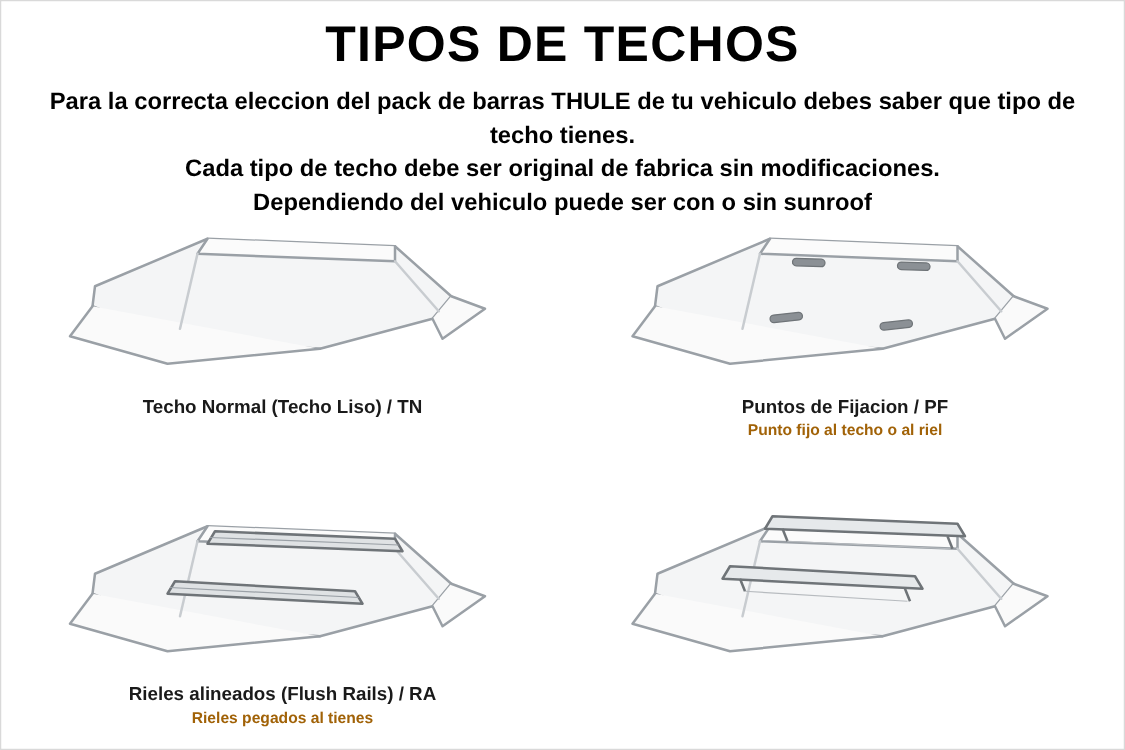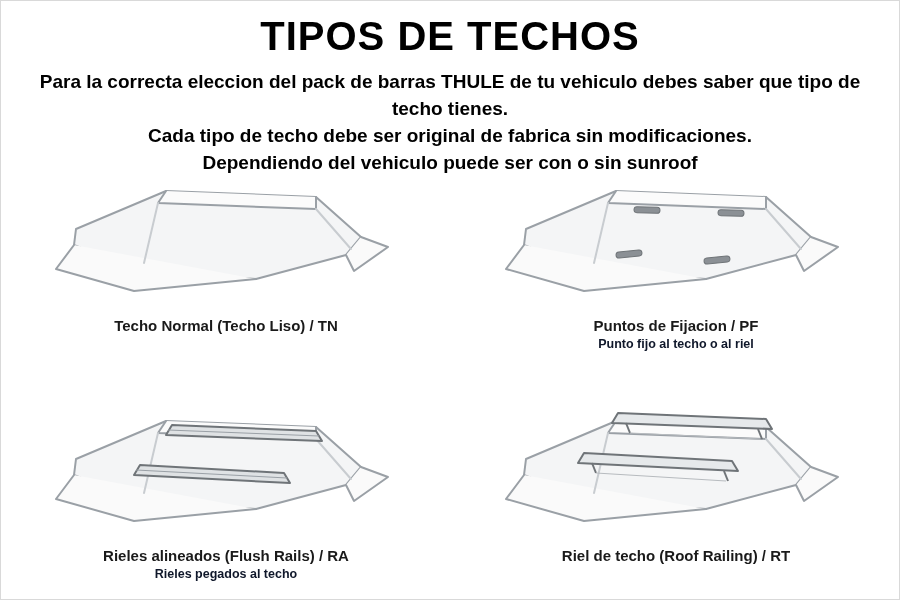--- a/index.html
+++ b/index.html
@@ -71,21 +71,21 @@
     font-size: 15px;
     font-weight: bold;
     margin-top: 8px;
     color: #1a1a1a;
   }
   .subcap {
     text-align: right;
     font-size: 12.5px;
     font-weight: bold;
     margin-top: 3px;
-    color: #0f172a;
+    color: #a16207;
   }
   
   .row1 .art { margin-top: 8px; }
   .row2 .art { margin-top: 18px; }
   .row2 .cap { margin-top: 8px; }
 </style>
 </head>
 <body>
 
 <div class="page">
@@ -162,21 +162,21 @@
             <path d="M156 36 L300 42 L306 52 L150 46 Z"></path>
             <path d="M124 76 L268 84 L274 94 L118 86 Z"></path>
           </g>
           <g stroke="#9aa0a6" stroke-width="1" fill="none">
             <path d="M152 41 L303 47"></path>
             <path d="M120 81 L271 89"></path>
           </g>
         </svg>
       </div>
       <div class="cap">Rieles alineados (Flush Rails) / RA</div>
-      <div class="subcap">Rieles pegados al techo</div>
+      <div class="subcap">Rieles pegados al tienes</div>
     </div>
 
     <div class="cell row2">
       <div class="art">
         <svg viewBox="0 0 420 150" xmlns="http://www.w3.org/2000/svg">
           <g fill="none" stroke="#9aa0a6" stroke-width="2" stroke-linejoin="round" stroke-linecap="round">
             <path d="M60 70 L150 32 L300 38 L345 78 L330 96 L240 120 L120 112 L58 86 Z" fill="#f4f5f6"></path>
             <path d="M58 86 L40 110 L118 132 L240 120" fill="#fafafa"></path>
             <path d="M345 78 L372 88 L338 112 L330 96" fill="#fafafa"></path>
             <path d="M150 32 L142 44 L300 50 L300 38" fill="#fbfbfb"></path>
@@ -193,17 +193,16 @@
             <path d="M292 40 L296 50"></path>
             <path d="M126 74 L130 84"></path>
             <path d="M258 82 L262 92"></path>
           </g>
           <g stroke="#b7bbbf" stroke-width="1" fill="none">
             <path d="M164 44 L294 50"></path>
             <path d="M130 84 L260 92"></path>
           </g>
         </svg>
       </div>
-      <div class="cap">Riel de techo (Roof Railing) / RT</div>
     </div>
 
   </div>
 </div>
 
 </body></html>

